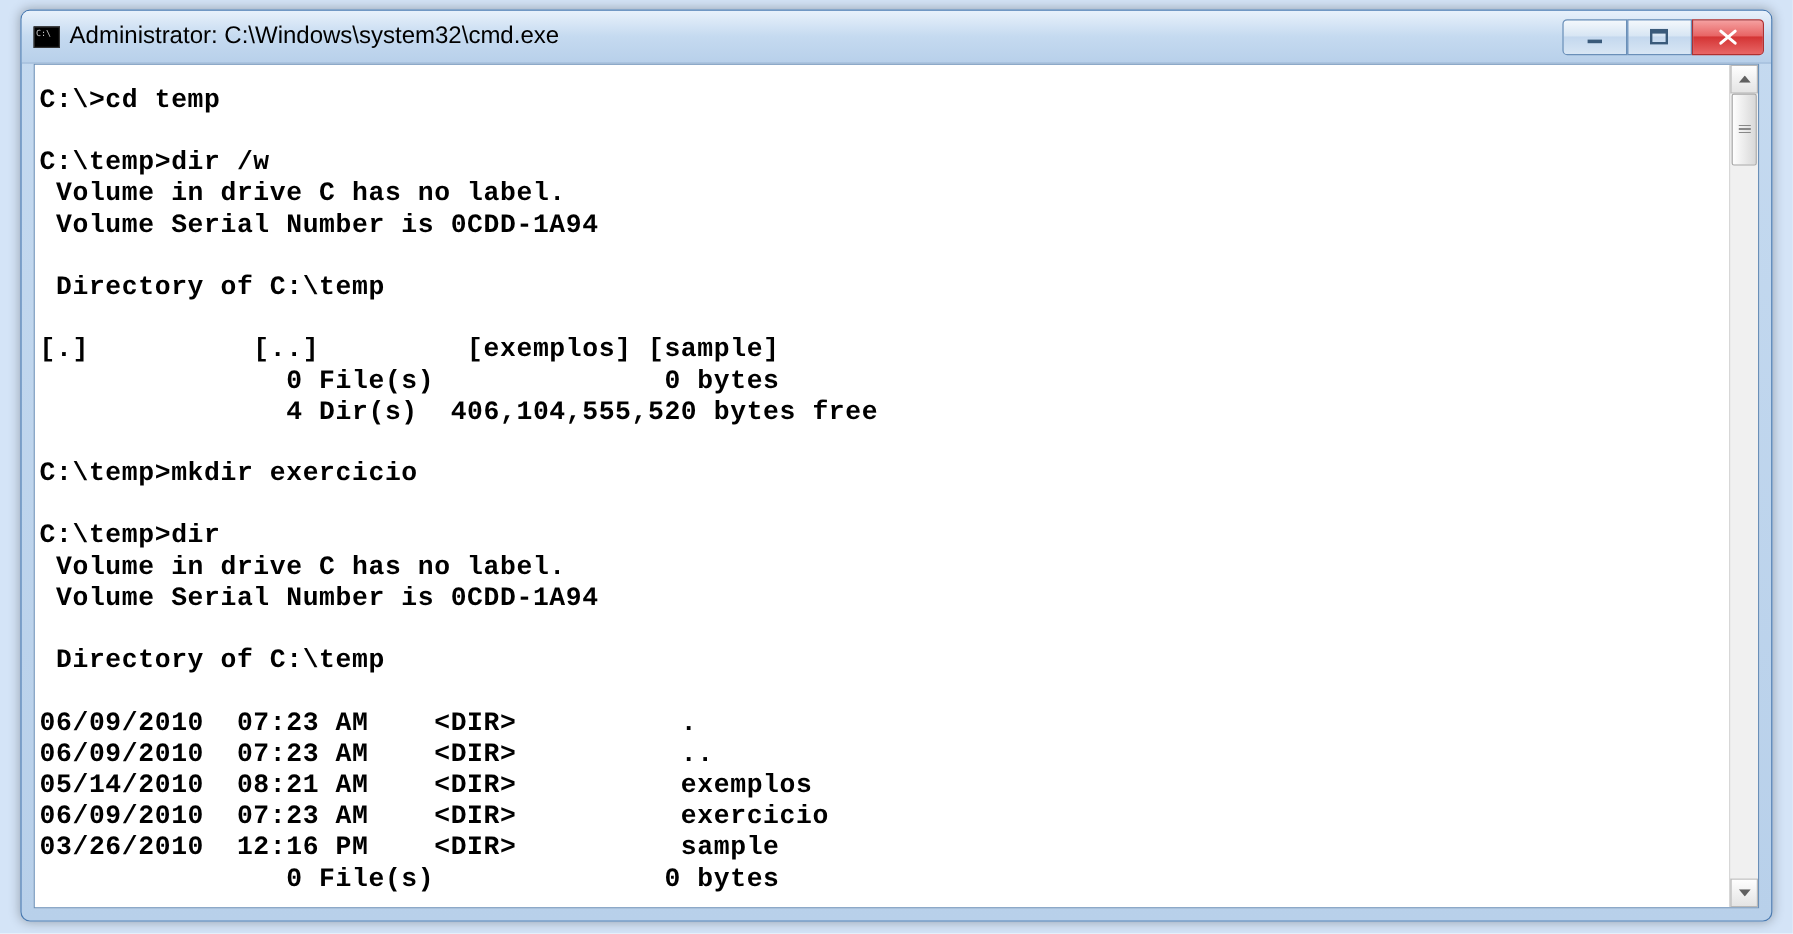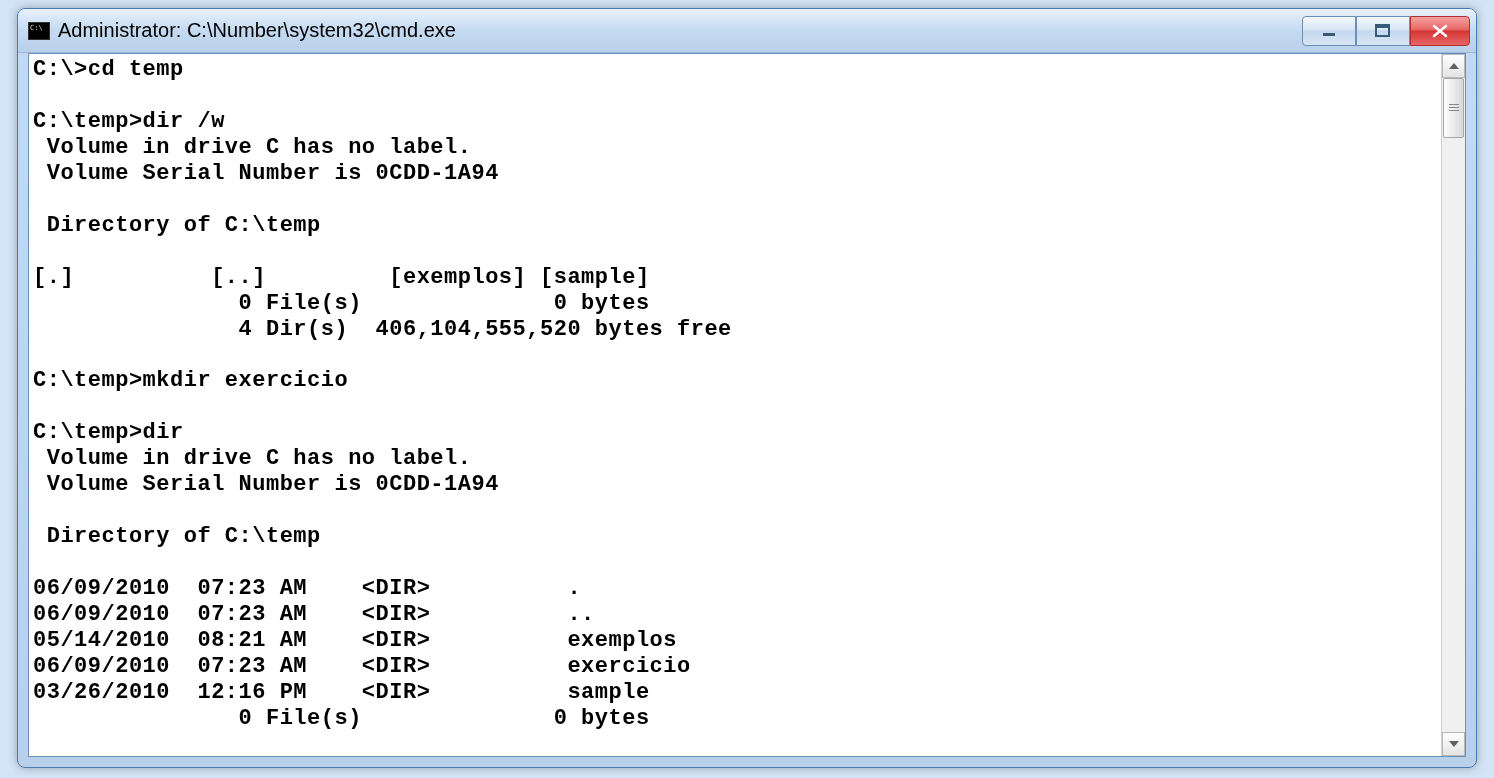--- a/index.html
+++ b/index.html
@@ -97,21 +97,21 @@
     }
     .terminal {
       flex: 1;
       background: #fff;
       color: #000;
       font-family: "Lucida Console", "Courier New", monospace;
       font-size: 22px;
       font-weight: bold;
       line-height: 1.18;
       white-space: pre;
-      padding: 3px 4px;
+      padding: 17px 4px;
       overflow: hidden;
       letter-spacing: 0.5px;
     }
     .scrollbar {
       width: 24px;
       background: #f0f0f0;
       border-left: 1px solid #d0d0d0;
       display: flex;
       flex-direction: column;
     }
@@ -149,21 +149,21 @@
       height: 8px;
       background: repeating-linear-gradient(to bottom, #888 0, #888 1px, transparent 1px, transparent 3px);
     }
   </style>
 </head>
 <body>
 
 <div class="window">
   <div class="titlebar">
     <span class="titlebar-icon"></span>
-    <span class="titlebar-text">Administrator: C:\Number\system32\cmd.exe</span>
+    <span class="titlebar-text">Administrator: C:\Windows\system32\cmd.exe</span>
     <div class="window-controls">
       <div class="control-btn minimize">
         <svg width="14" height="14" viewBox="0 0 14 14">
           <rect x="1" y="9" width="12" height="3" fill="#3a5a7a"></rect>
         </svg>
       </div>
       <div class="control-btn maximize">
         <svg width="16" height="14" viewBox="0 0 16 14">
           <rect x="1" y="1" width="13" height="11" fill="none" stroke="#3a5a7a" stroke-width="2"></rect>
           <rect x="1" y="1" width="13" height="3" fill="#3a5a7a"></rect>

